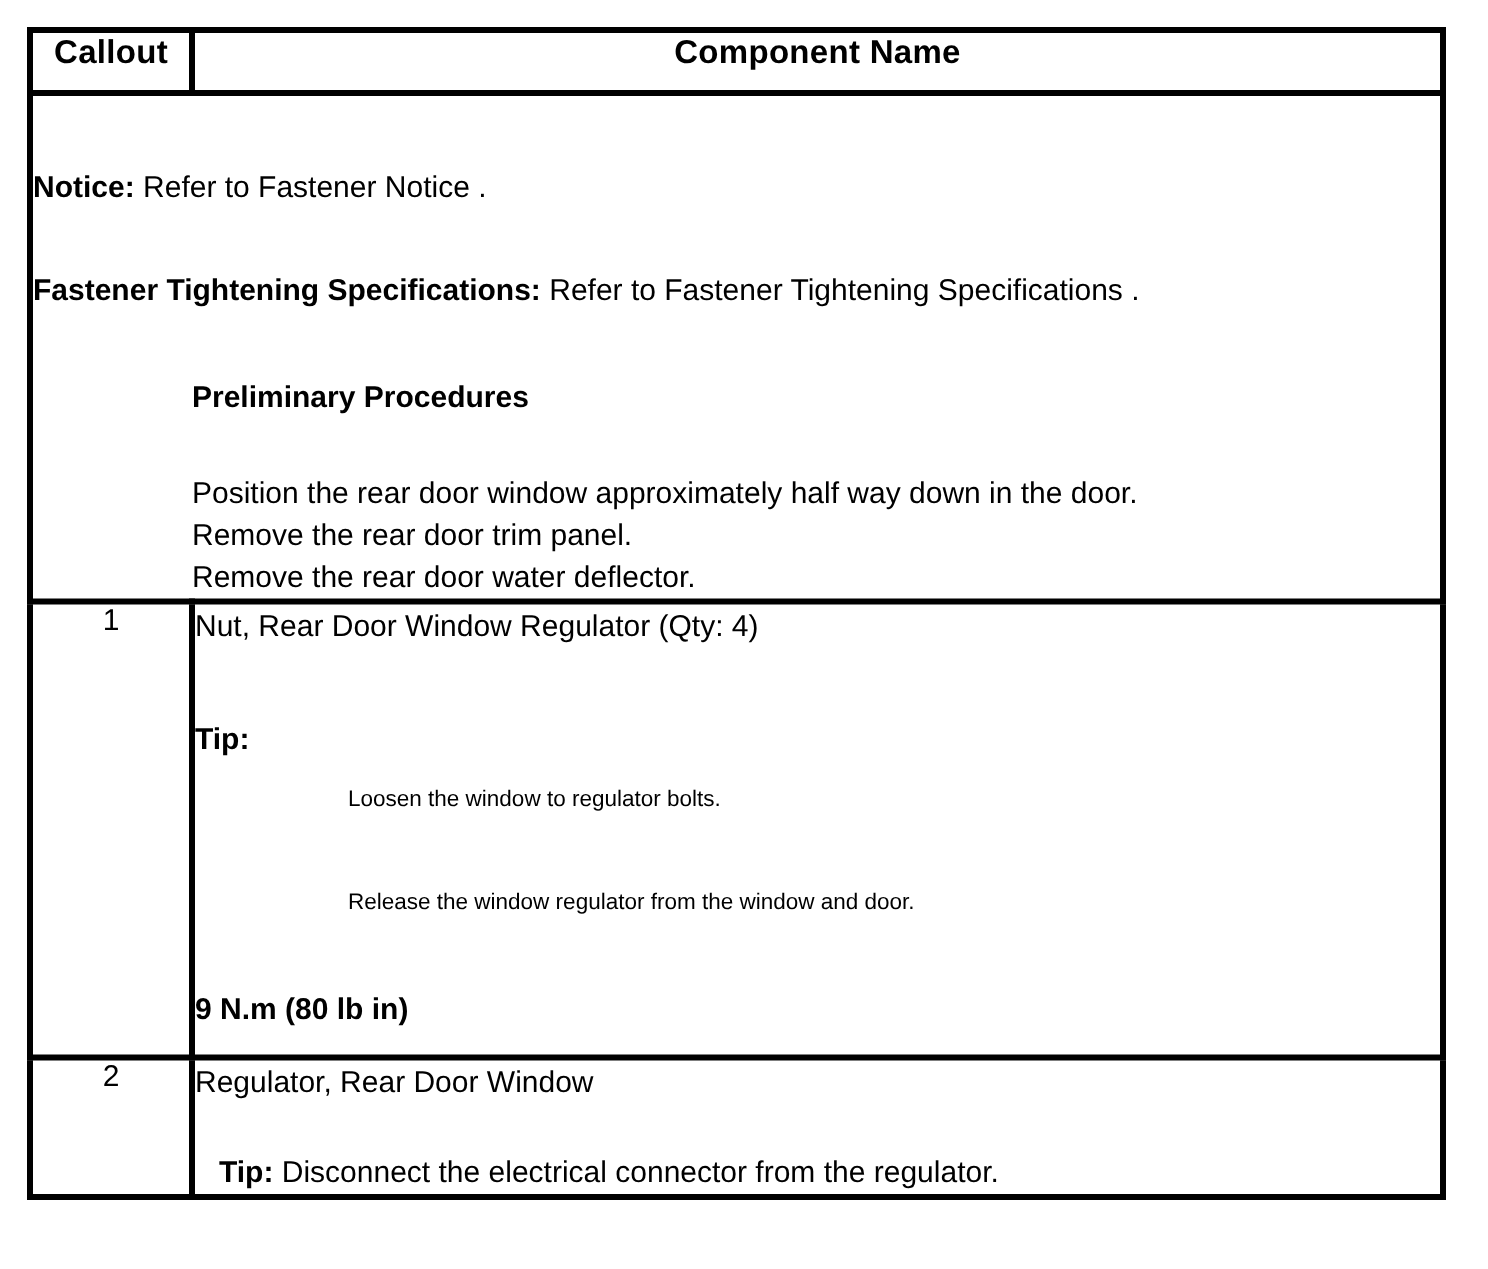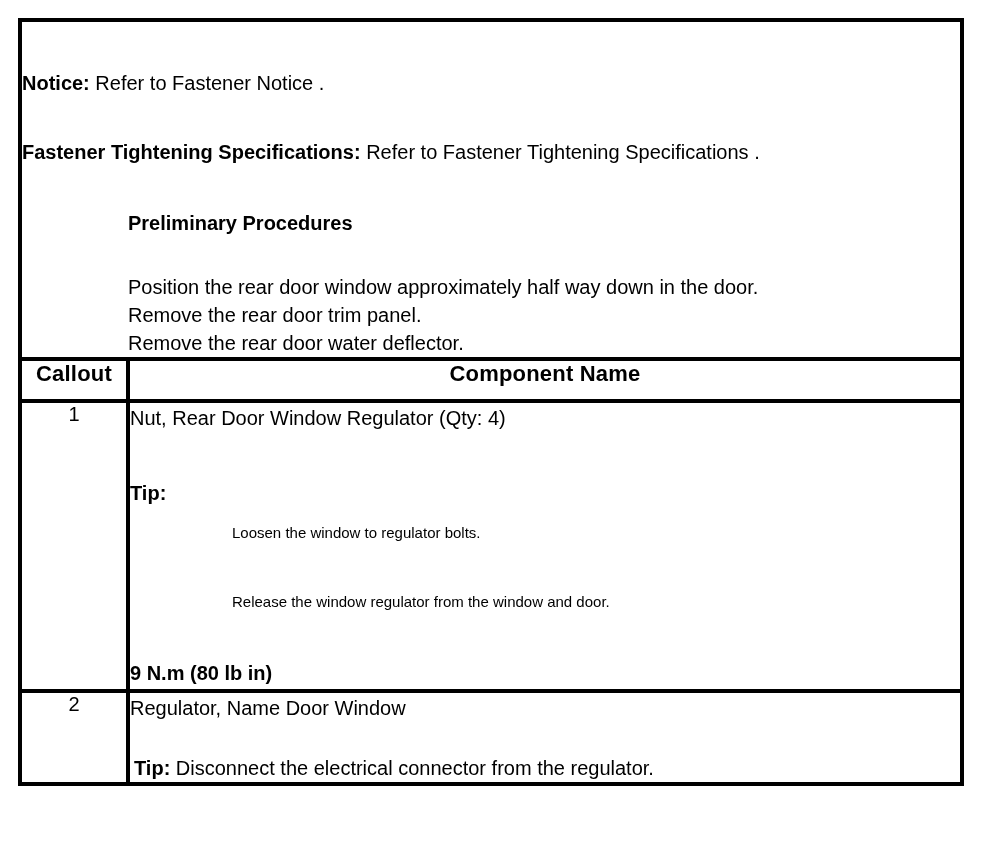--- a/index.html
+++ b/index.html
@@ -121,48 +121,53 @@
     font-size: 15px;
     margin: 16px 0 0 102px;
     white-space: nowrap;
   }
   .r1-tip-step.second {
     margin-top: 48px;
   }
   .r1-torque {
     font-size: 20px;
     font-weight: bold;
-    margin: 48px 0 2px 0;
+    margin: 48px 0 16px 0;
   }
 
   
   .r2-title {
     font-size: 20px;
     margin: 2px 0 0 0;
     white-space: nowrap;
   }
   .r2-tip {
     font-size: 20px;
-    margin: 32px 0 0 4px;
+    margin: 32px 0 0 16px;
     white-space: nowrap;
   }
 </style>
 </head>
 <body>
 
 <div class="page">
 
   <table class="service-table">
     <colgroup>
       <col class="col-callout">
       <col class="col-component">
     </colgroup>
 
     <tbody>
         <tr>
+      <th class="hdr-callout">Callout</th>
+      <th class="hdr-component">Component Name</th>
+    </tr>
+
+    <tr>
       <td colspan="2" class="prelim-block">
 
         <div class="prelim-line spaced-1">
           <span class="b">Notice:</span>
           <span>Refer to Fastener Notice .</span>
         </div>
 
         <div class="prelim-line spaced-2">
           <span class="b">Fastener Tightening Specifications:</span>
           <span>Refer to Fastener Tightening Specifications .</span>
@@ -173,46 +178,41 @@
         <div class="prelim-steps">
           <div class="step">Position the rear door window approximately half way down in the door.</div>
           <div class="step">Remove the rear door trim panel.</div>
           <div class="step">Remove the rear door water deflector.</div>
         </div>
 
       </td>
     </tr>
 
     <tr>
-      <th class="hdr-callout">Callout</th>
-      <th class="hdr-component">Component Name</th>
-    </tr>
-
-    <tr>
       <td class="cell-callout">1</td>
       <td class="cell-body">
 
         <div class="r1-title">Nut, Rear Door Window Regulator (Qty: 4)</div>
 
         <div class="r1-tip-label">Tip:</div>
 
         <div class="r1-tip-step">Loosen the window to regulator bolts.</div>
 
         <div class="r1-tip-step second">Release the window regulator from the window and door.</div>
 
         <div class="r1-torque">9 N.m (80 lb in)</div>
 
       </td>
     </tr>
 
     <tr>
       <td class="cell-callout">2</td>
       <td class="cell-body">
 
-        <div class="r2-title">Regulator, Name Door Window</div>
+        <div class="r2-title">Regulator, Rear Door Window</div>
 
         <div class="r2-tip">
           <span class="b">Tip:</span>
           <span>Disconnect the electrical connector from the regulator.</span>
         </div>
 
       </td>
     </tr>
 
   </tbody>

